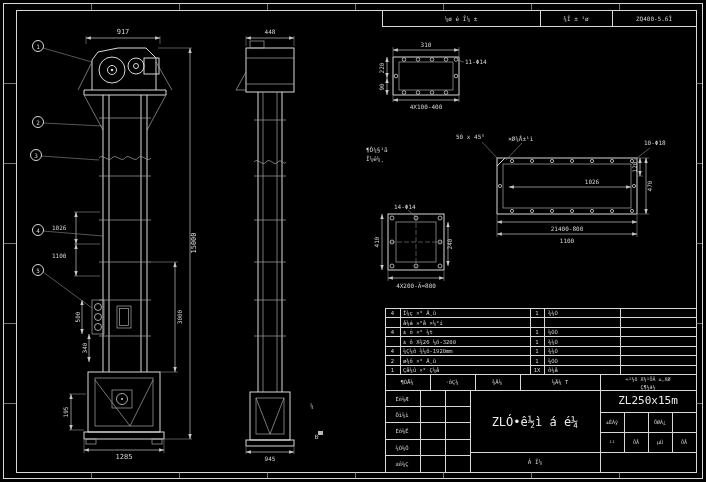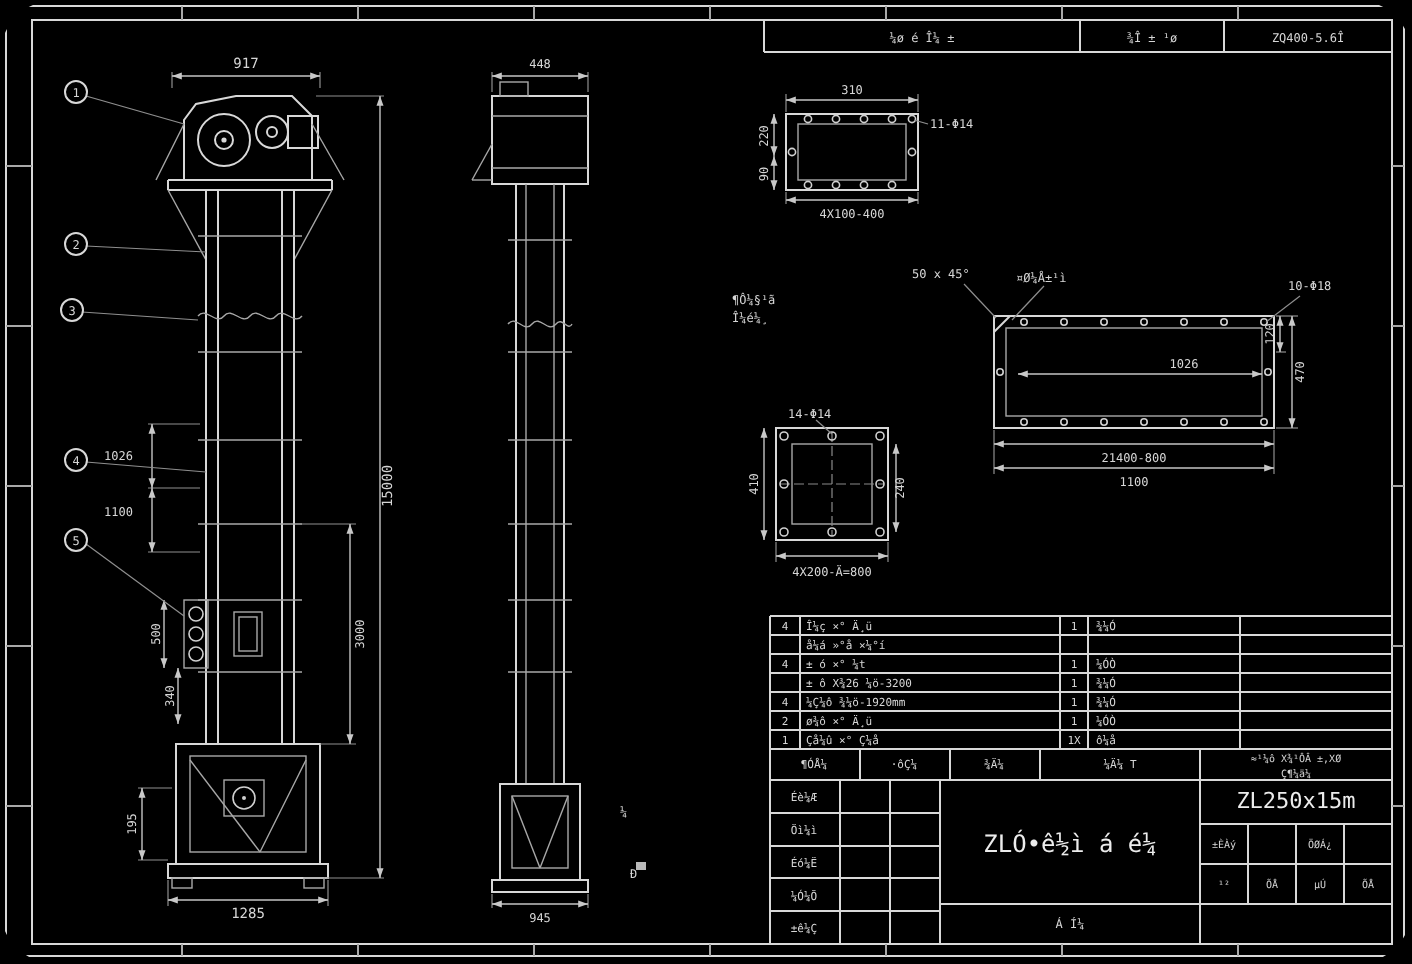--- a/index.html
+++ b/index.html
@@ -1,16 +1,16 @@
 <!DOCTYPE html>
 <html><head>
 <meta charset="utf-8">
 <style>
   html,body{margin:0;padding:0;background:#000;}
-  .wrap{position:relative;width:706px;height:482px;background:#000;overflow:hidden;border-radius:28px;}
+  .wrap{position:relative;width:706px;height:482px;background:#000;overflow:hidden;}
   svg{position:absolute;left:0;top:0;}
   svg text{font-family:"DejaVu Sans Mono","Liberation Mono",monospace;fill:#d6d6d6;}
   .ln{stroke:#d8d8d8;fill:none;stroke-width:1;}
   .thin{stroke:#a8a8a8;fill:none;stroke-width:.7;}
   .dim{stroke:#c4c4c4;fill:none;stroke-width:.7;marker-start:url(#arw);marker-end:url(#arw);}
   .ext{stroke:#8f8f8f;fill:none;stroke-width:.6;}
   .hole{stroke:#d0d0d0;fill:none;stroke-width:.8;}
   .cl{stroke:#8a8a8a;fill:none;stroke-width:.6;stroke-dasharray:5 2;}
   .t5{font-size:5px;}.t55{font-size:5.5px;}.t6{font-size:6px;}
   .t7{font-size:7px;}.t11{font-size:11px;fill:#ececec;}.t12{font-size:12px;fill:#ececec;}

